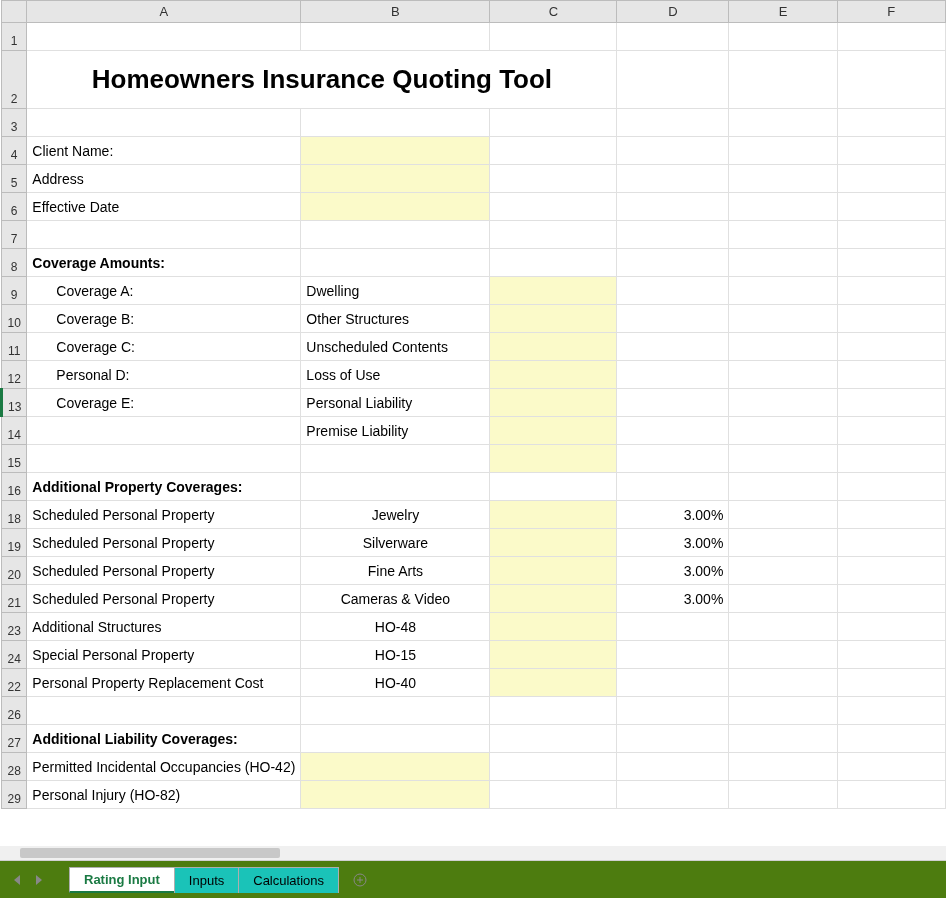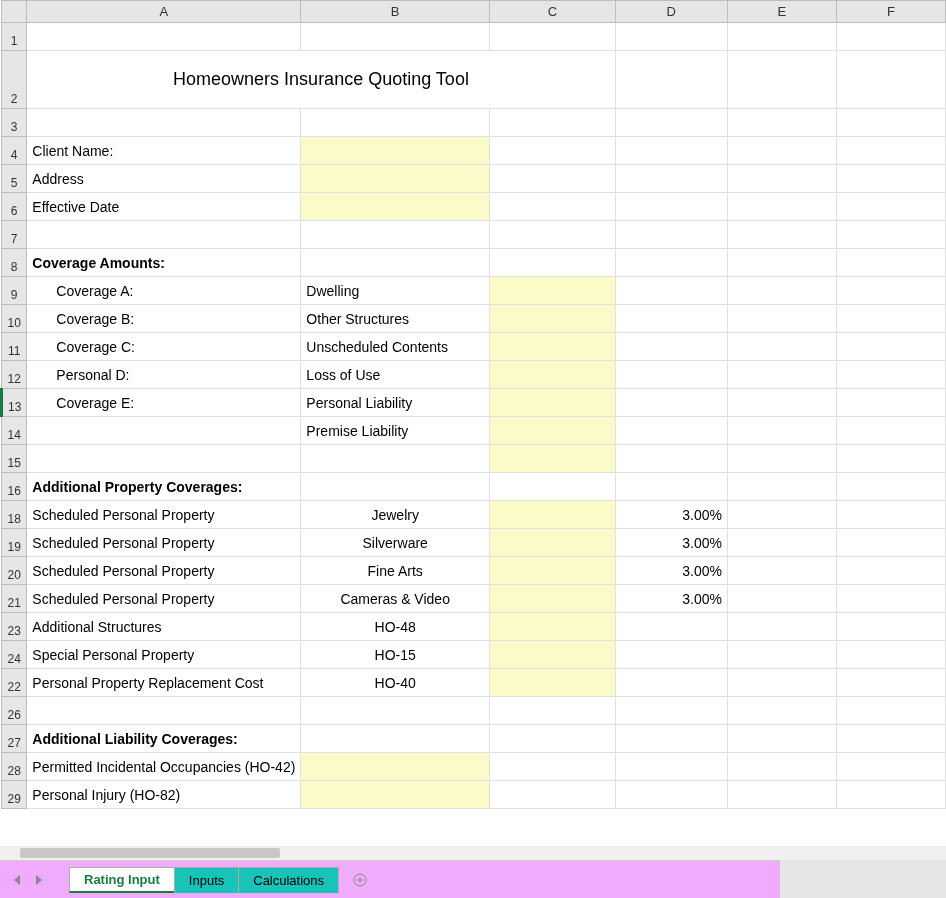--- a/index.html
+++ b/index.html
@@ -10,28 +10,28 @@
     .col-header th { height: 22px; font-size: 13px; }
     .row-header { width: 22px; font-size: 12px; vertical-align: bottom; padding-bottom: 2px; }
     td { border: 1px solid #e0e0e0; padding: 3px 5px; vertical-align: middle; height: 28px; overflow: hidden; white-space: nowrap; }
     .w-rh { width: 22px; }
     .w-a { width: 256px; }
     .w-b { width: 192px; }
     .w-c { width: 136px; }
     .w-d { width: 118px; }
     .w-e { width: 118px; }
     .w-f { width: 118px; }
-    .title-cell { font-size: 18px; font-weight: normal; text-align: center; height: 58px; }
+    .title-cell { font-size: 26px; font-weight: bold; text-align: center; height: 58px; }
     .bold { font-weight: bold; }
     .center { text-align: center; }
     .right { text-align: right; }
     .indent { padding-left: 29px; }
     .yellow { background: #fbfac9; }
     .row-header.sel { border-left: 3px solid #1a7a43; }
-    .tabs-bar { width: 780px; height: 38px; background: #f0abfc; border-top: 1px solid #d0d0d0; display: flex; align-items: center; padding-left: 6px; gap: 0; }
+    .tabs-bar { width: 946px; height: 38px; background: #4d7c0f; border-top: 1px solid #d0d0d0; display: flex; align-items: center; padding-left: 6px; gap: 0; }
     .nav-btn { width: 22px; height: 22px; display: flex; align-items: center; justify-content: center; cursor: pointer; color: #888; }
     .tab { height: 26px; padding: 0 14px; display: flex; align-items: center; font-size: 13px; cursor: pointer; border: 1px solid #aeaeae; border-bottom: none; margin-left: -1px; background: #1ac3b8; color: #000; }
     .tab.active { background: #fff; color: #1a7a43; font-weight: bold; border-bottom: 2px solid #1a7a43; }
     .tab-add { width: 30px; height: 26px; display: flex; align-items: center; justify-content: center; cursor: pointer; color: #777; margin-left: 6px; }
     .scroll-h { position: absolute; bottom: 0; left: 0; right: 0; height: 14px; background: #f0f0f0; display: flex; align-items: center; }
     .scroll-h .thumb { position: absolute; left: 20px; width: 260px; height: 10px; background: #c8c8c8; border-radius: 2px; top: 2px; }
     .tri-l, .tri-r { width: 0; height: 0; border-top: 5px solid transparent; border-bottom: 5px solid transparent; }
     .tri-l { border-right: 6px solid #888; }
     .tri-r { border-left: 6px solid #888; }
   </style>

